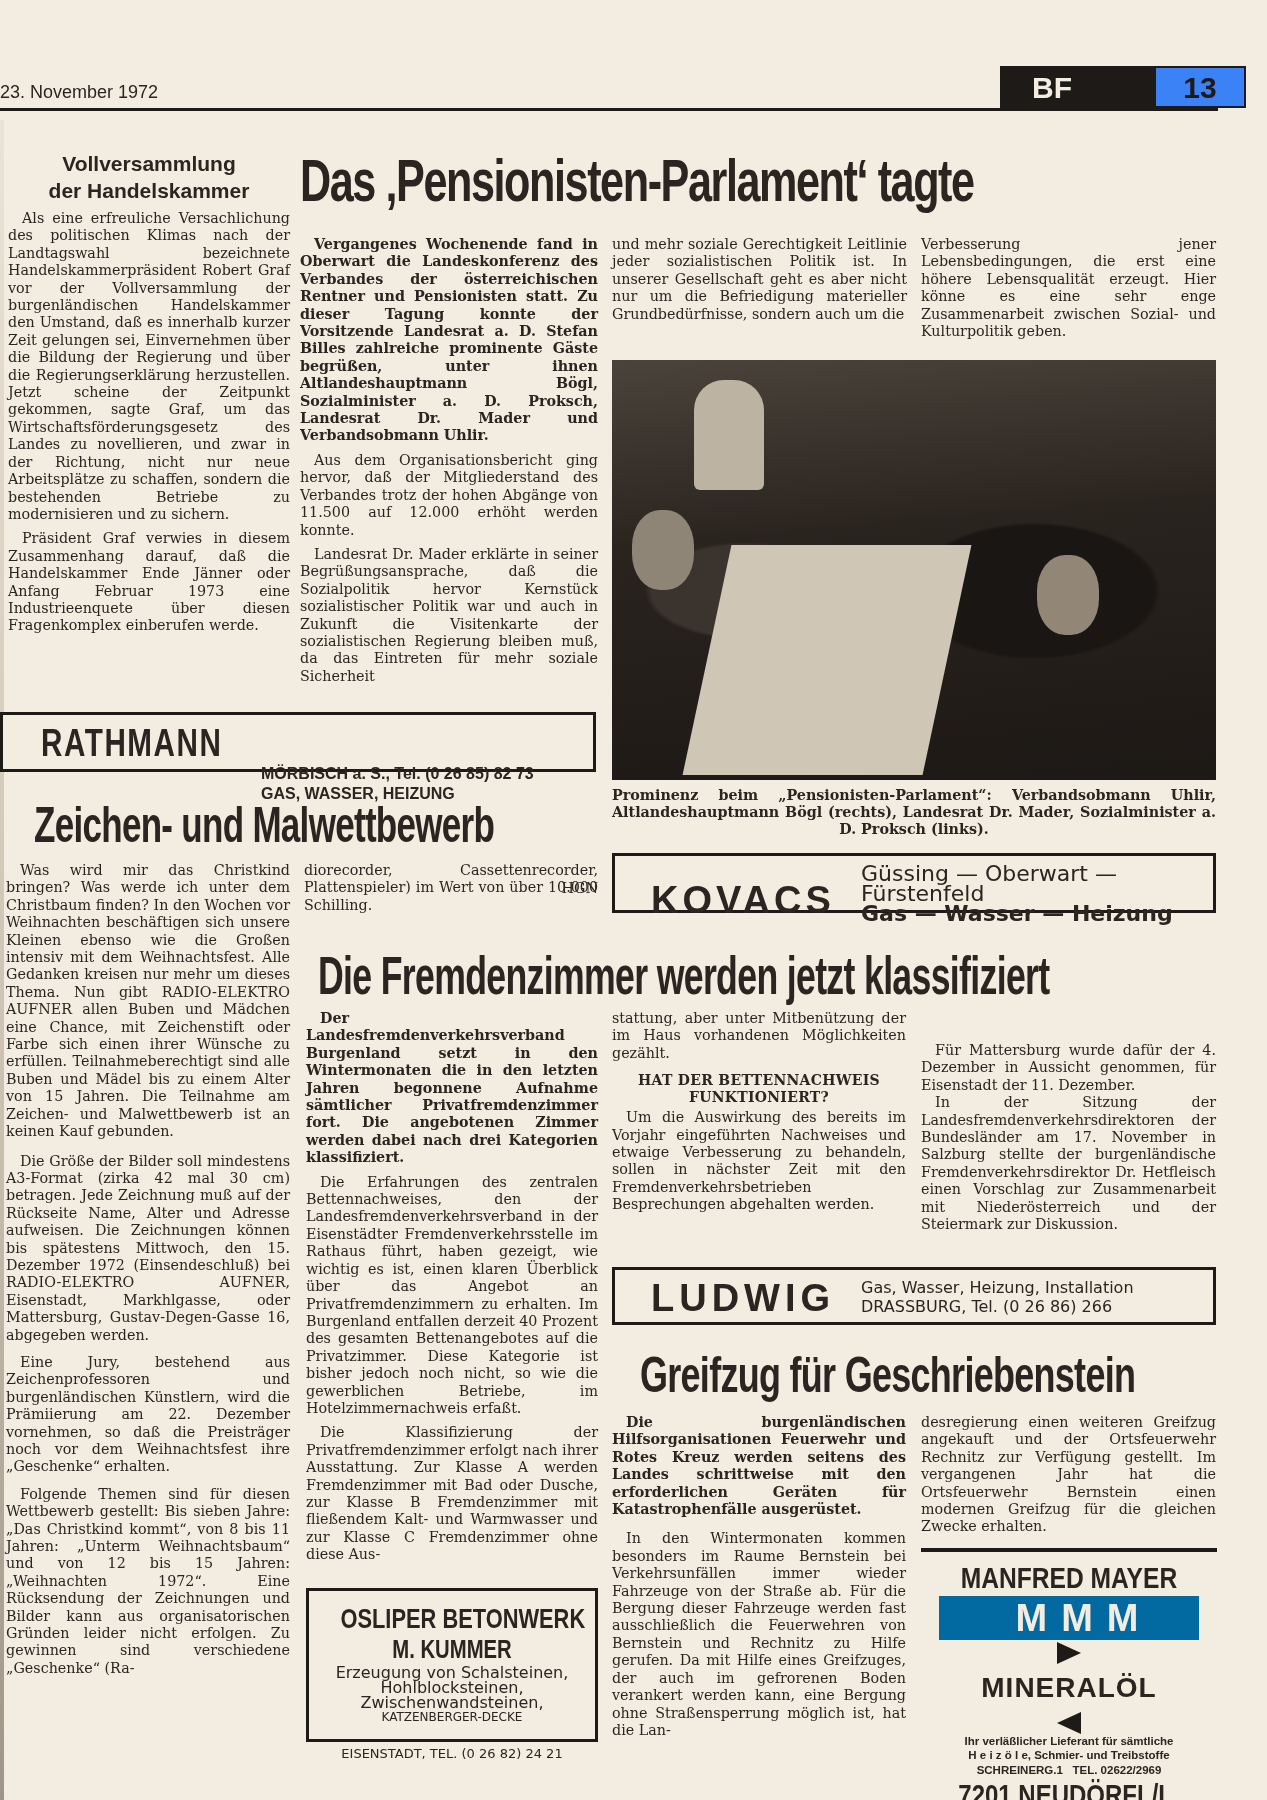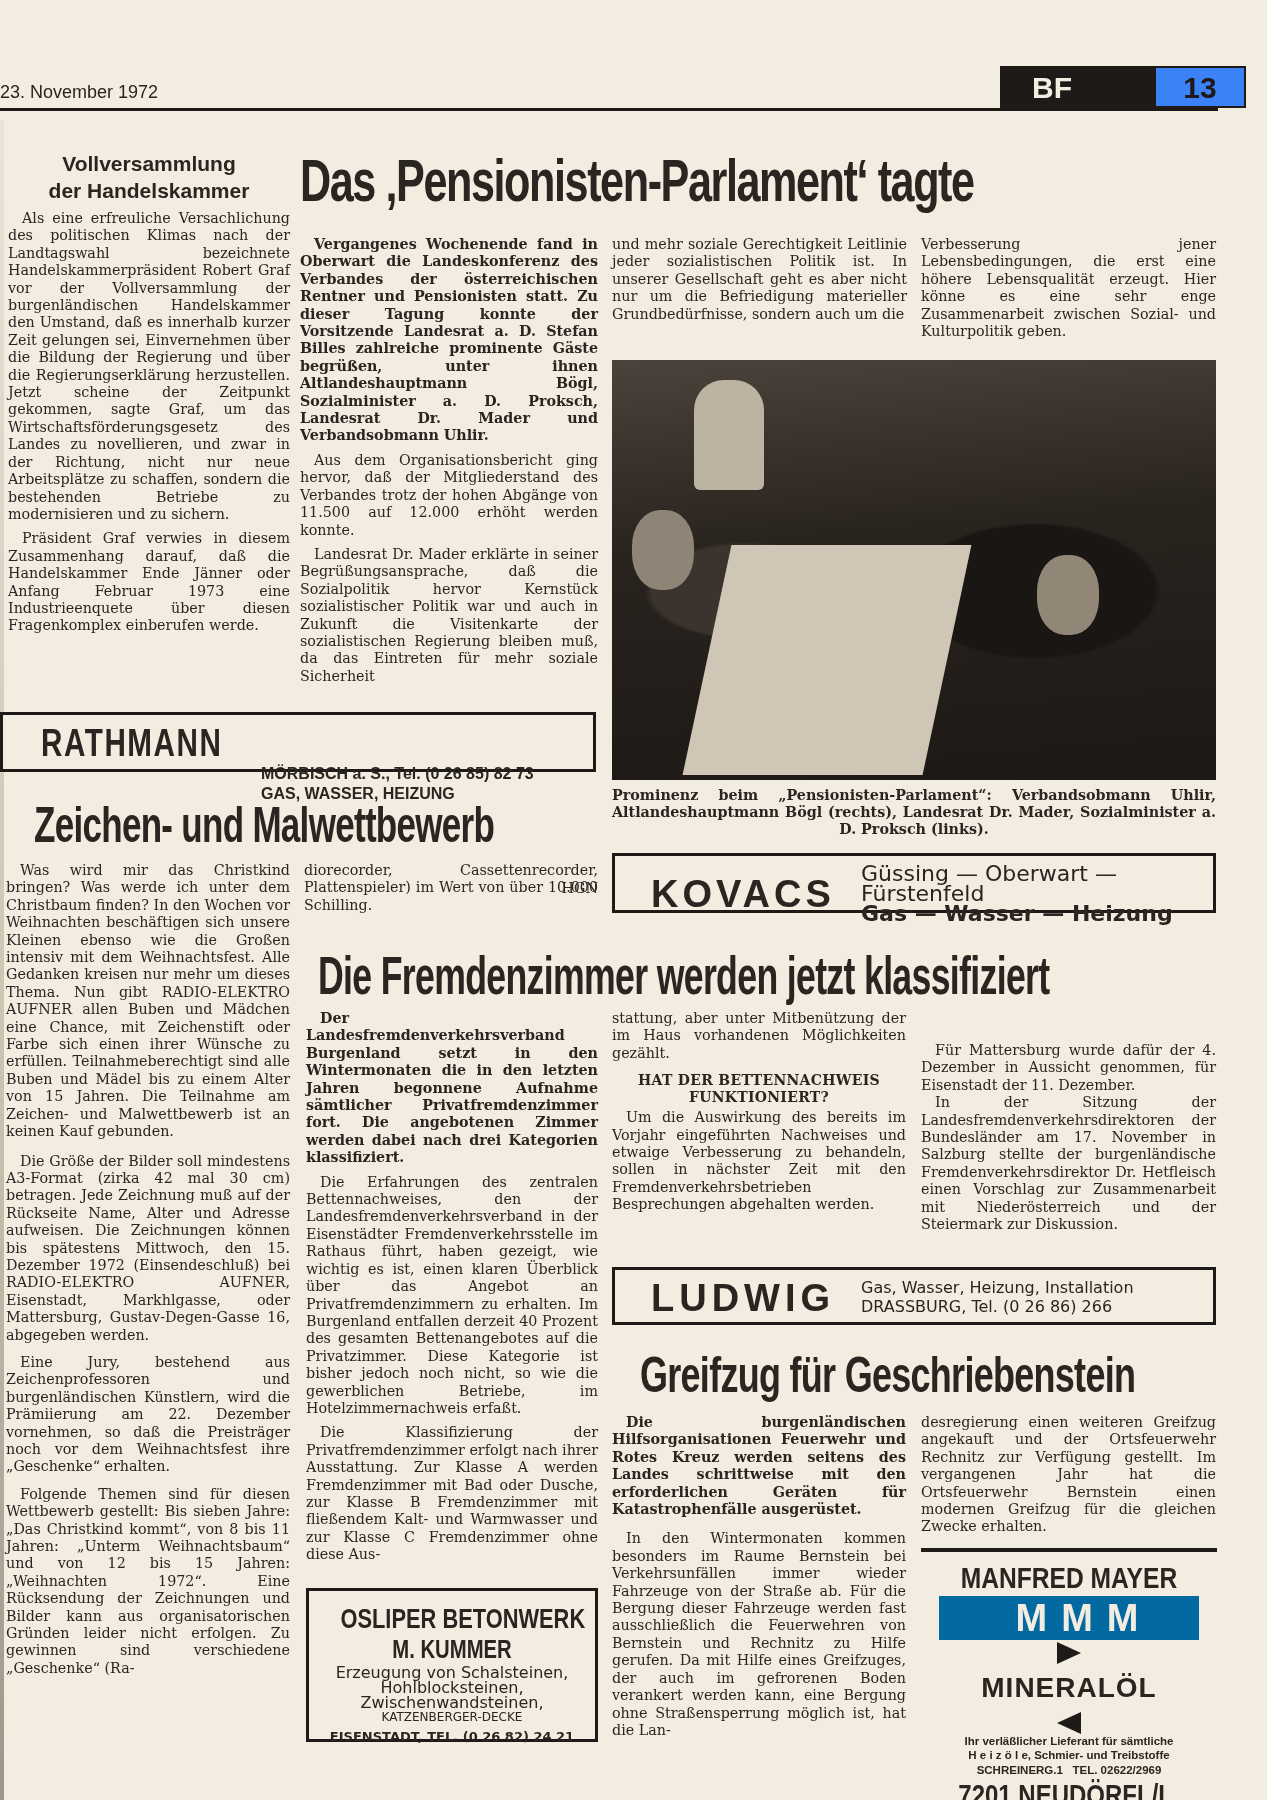--- a/index.html
+++ b/index.html
@@ -96,21 +96,21 @@
   <p style="margin-top:12px;">Die Größe der Bilder soll mindestens A3-Format (zirka 42 mal 30 cm) betragen. Jede Zeichnung muß auf der Rückseite Name, Alter und Adresse aufweisen. Die Zeichnungen können bis spätestens Mittwoch, den 15. Dezember 1972 (Einsendeschluß) bei RADIO-ELEKTRO AUFNER, Eisenstadt, Markhlgasse, oder Mattersburg, Gustav-Degen-Gasse 16, abgegeben werden.</p>
   <p style="margin-top:10px;">Eine Jury, bestehend aus Zeichenprofessoren und burgenländischen Künstlern, wird die Prämiierung am 22. Dezember vornehmen, so daß die Preisträger noch vor dem Weihnachtsfest ihre „Geschenke“ erhalten.</p>
   <p style="margin-top:10px;">Folgende Themen sind für diesen Wettbewerb gestellt: Bis sieben Jahre: „Das Christkind kommt“, von 8 bis 11 Jahren: „Unterm Weihnachtsbaum“ und von 12 bis 15 Jahren: „Weihnachten 1972“. Eine Rücksendung der Zeichnungen und Bilder kann aus organisatorischen Gründen leider nicht erfolgen. Zu gewinnen sind verschiedene „Geschenke“ (Ra-</p>
 </div>
 <div class="abs serif" style="left:304px; top:862px; width:294px;">
   <span>diorecorder, Cassettenrecorder, Plattenspieler) im Wert von über 10.000 Schilling.</span>
   <span style="float:right; margin-top:-17px;">HGN</span>
 </div>
 
 <div class="ad-box" style="left:612px; top:853px; width:604px; height:60px;">
-  <div style="position:absolute; left:36px; top:16px; font-family:'Liberation Sans',sans-serif; font-weight:bold; font-size:38px; line-height:44px; letter-spacing:4px;">KOVACS</div>
+  <div style="position:absolute; left:36px; top:22px; font-family:'Liberation Sans',sans-serif; font-weight:bold; font-size:38px; line-height:44px; letter-spacing:4px;">KOVACS</div>
   <div style="position:absolute; left:246px; top:8px; font-family:'DejaVu Sans',sans-serif; font-size:22px; line-height:20px;">
     <div>Güssing — Oberwart — Fürstenfeld</div>
     <div style="font-weight:bold;">Gas — Wasser — Heizung</div>
   </div>
 </div>
 
 <div class="abs cond" style="left:318px; top:944px; font-size:54px; line-height:62px; transform:scaleX(0.66); letter-spacing:-1px;">Die Fremdenzimmer werden jetzt klassifiziert</div>
 
 <div class="abs serif" style="left:306px; top:1010px; width:292px;">
   <p class="bold">Der Landesfremdenverkehrsverband Burgenland setzt in den Wintermonaten die in den letzten Jahren begonnene Aufnahme sämtlicher Privatfremdenzimmer fort. Die angebotenen Zimmer werden dabei nach drei Kategorien klassifiziert.</p>
@@ -143,21 +143,21 @@
 </div>
 <div class="abs serif" style="left:921px; top:1414px; width:295px;">
   <p style="text-indent:0;">desregierung einen weiteren Greifzug angekauft und der Ortsfeuerwehr Rechnitz zur Verfügung gestellt. Im vergangenen Jahr hat die Ortsfeuerwehr Bernstein einen modernen Greifzug für die gleichen Zwecke erhalten.</p>
 </div>
 
 <div class="ad-box" style="left:306px; top:1588px; width:292px; height:154px; text-align:center;">
   <div class="cond" style="display:block; font-size:28px; line-height:32px; margin-top:12px; transform:scaleX(0.78); transform-origin:center top;">OSLIPER BETONWERK</div>
   <div class="cond" style="display:block; font-size:26px; line-height:28px; transform:scaleX(0.78); transform-origin:center top;">M. KUMMER</div>
   <div style="font-family:'DejaVu Sans',sans-serif; font-size:16px; line-height:15px; padding:2px 12px 0;">Erzeugung von Schalsteinen, Hohlblocksteinen, Zwischenwandsteinen,</div>
   <div style="font-family:'DejaVu Sans',sans-serif; font-size:12px; line-height:15px;">KATZENBERGER-DECKE</div>
-  <div style="font-family:'DejaVu Sans',sans-serif; font-weight:bold; font-size:13px; line-height:18px; margin-top:3px;">EISENSTADT, TEL. (0 26 82) 24 21</div>
+  <div style="font-family:'DejaVu Sans',sans-serif; font-weight:normal; font-size:13px; line-height:18px; margin-top:20px;">EISENSTADT, TEL. (0 26 82) 24 21</div>
 </div>
 
 <div class="abs" style="left:921px; top:1548px; width:296px; text-align:center;">
   <div style="height:4px; background:#1e1a17; margin-bottom:10px;"></div>
   <div class="cond" style="display:block; font-size:30px; line-height:32px; transform:scaleX(0.82); transform-origin:center top;">MANFRED MAYER</div>
   <div style="margin:2px 18px 0; background:#0369a1; color:#f3ece0; font-family:'Liberation Sans',sans-serif; font-weight:bold; font-size:38px; line-height:44px; letter-spacing:14px; padding-left:30px;">
     <span>MMM</span>
   </div>
   <div style="display:flex; align-items:center; justify-content:center; gap:8px; margin-top:2px;flex-direction:column;">
     <span style="display:inline-block; width:0; height:0; border-top:11px solid transparent; border-bottom:11px solid transparent; border-left:24px solid #1e1a17;"></span>

